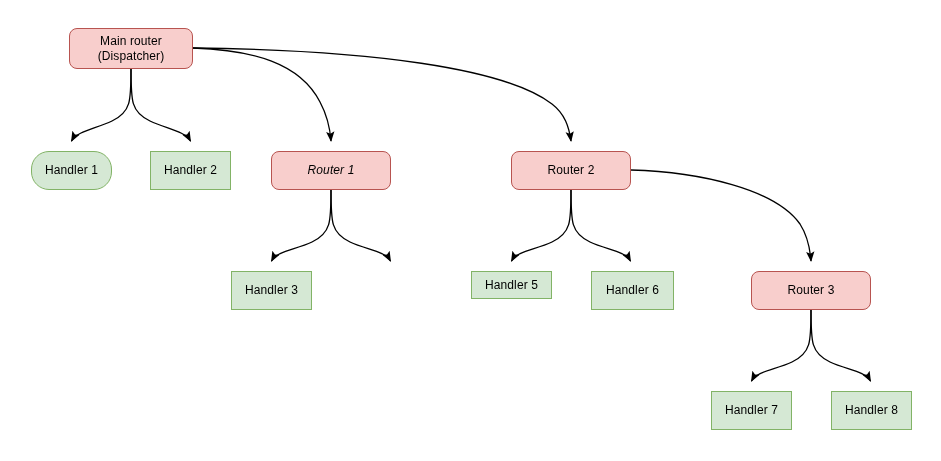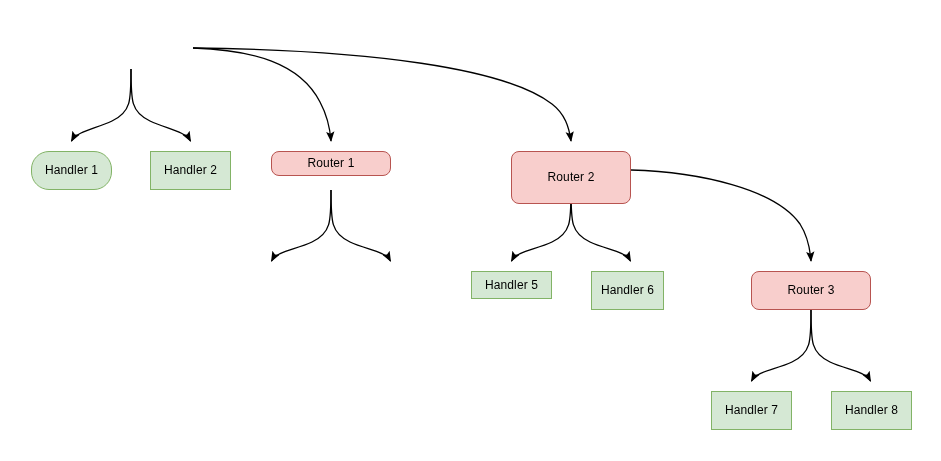--- a/index.html
+++ b/index.html
@@ -85,44 +85,51 @@
 
     <path d="M571,190 C571,222 571,233 590,242 C607,250 625,251 630.5,261" fill="none" stroke="#000000" stroke-width="1.3" marker-end="url(#arrowhead)"></path>
 
     <path d="M631,170 C700,172 775,189 800,224 C807,235 810,248 811,261" fill="none" stroke="#000000" stroke-width="1.3" marker-end="url(#arrowhead)"></path>
 
     <path d="M811,310 C811,342 811,353 792,362 C775,370 757,371 751.5,381" fill="none" stroke="#000000" stroke-width="1.3" marker-end="url(#arrowhead)"></path>
 
     <path d="M811,310 C811,342 811,353 830,362 C847,370 865,371 870.5,381" fill="none" stroke="#000000" stroke-width="1.3" marker-end="url(#arrowhead)"></path>
   </svg>
 
+  <div class="node node-router" style="left:69px; top:28px; width:124px; height:41px;">
+    <span class="node-label">Main router
+(Dispatcher)</span>
+  </div>
 
   <div class="node node-handler" style="left:31px; top:151px; width:81px; height:39px;border-radius:18px;">
     <span class="node-label">Handler 1</span>
   </div>
 
   <div class="node node-handler" style="left:150px; top:151px; width:81px; height:39px;">
     <span class="node-label">Handler 2</span>
   </div>
 
-  <div class="node node-router" style="left:271px; top:151px; width:120px; height:25px;">
+  <div class="node node-router" style="left:271px; top:151px; width:120px; height:39px;font-style:italic;">
     <span class="node-label">Router 1</span>
   </div>
 
-  <div class="node node-router" style="left:511px; top:151px; width:120px; height:53px;">
+  <div class="node node-router" style="left:511px; top:151px; width:120px; height:39px;">
     <span class="node-label">Router 2</span>
   </div>
 
+  <div class="node node-handler" style="left:231px; top:271px; width:81px; height:39px;">
+    <span class="node-label">Handler 3</span>
+  </div>
 
 
   <div class="node node-handler" style="left:471px; top:271px; width:81px; height:28px;">
     <span class="node-label">Handler 5</span>
   </div>
 
-  <div class="node node-handler" style="left:591px; top:271px; width:73px; height:39px;">
+  <div class="node node-handler" style="left:591px; top:271px; width:83px; height:39px;">
     <span class="node-label">Handler 6</span>
   </div>
 
   <div class="node node-router" style="left:751px; top:271px; width:120px; height:39px;">
     <span class="node-label">Router 3</span>
   </div>
 
   <div class="node node-handler" style="left:711px; top:391px; width:81px; height:39px;text-align:right;">
     <span class="node-label">Handler 7</span>
   </div>

